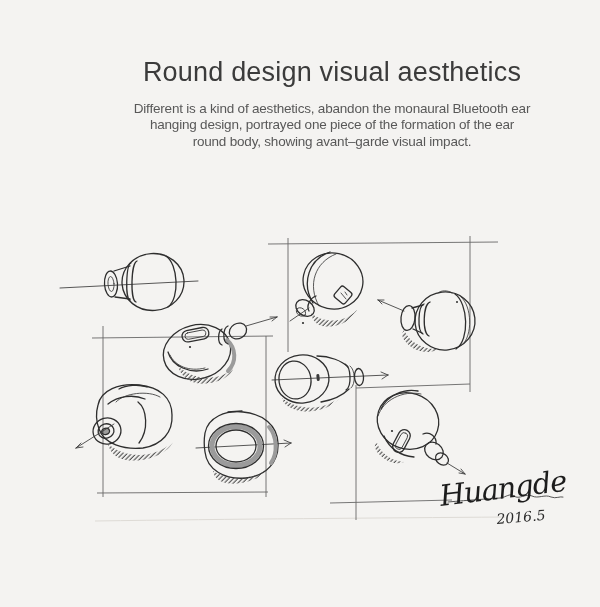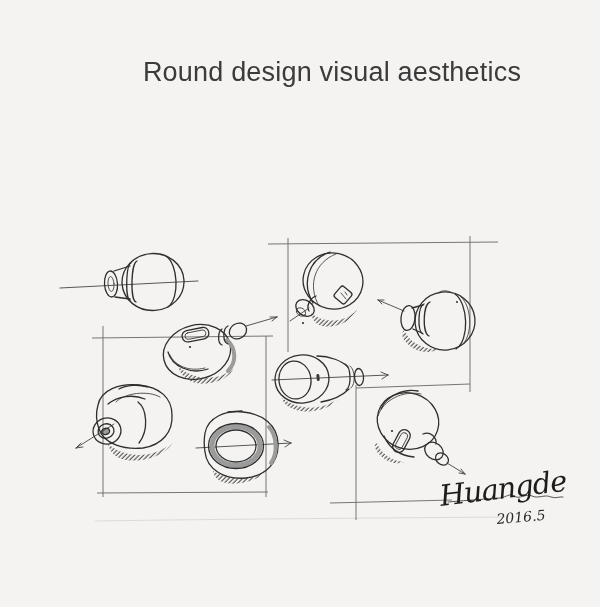--- a/index.html
+++ b/index.html
@@ -53,20 +53,23 @@
     fill:#2a2a2a;
   }
 </style>
 </head>
 <body>
 
 <div class="page">
 
   <div class="header">
     <h1 class="title">Round design visual aesthetics</h1>
+    <p class="description">Different is a kind of aesthetics, abandon the monaural Bluetooth ear
+hanging design, portrayed one piece of the formation of the ear
+round body, showing avant–garde visual impact.</p>
   </div>
 
   <svg class="sketch-svg" viewBox="0 0 600 607" aria-hidden="true">
     <defs>
       <pattern id="hatch" width="3.2" height="3.2" patternUnits="userSpaceOnUse" patternTransform="rotate(45)">
         <line x1="1" y1="0" x2="1" y2="3.2" stroke="#3f3f3f" stroke-width="1"></line>
       </pattern>
     </defs>
 
     <path class="crease" d="M95,521 C230,519 380,518 505,517"></path>

